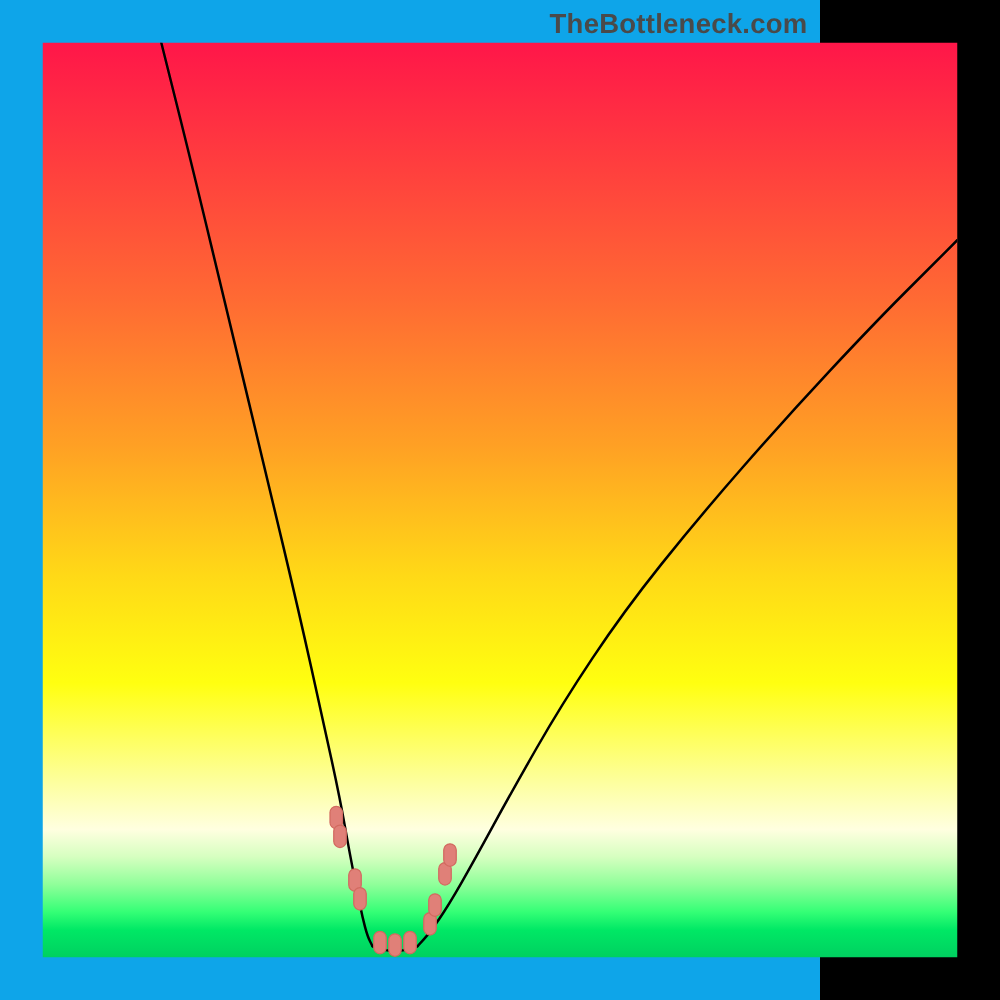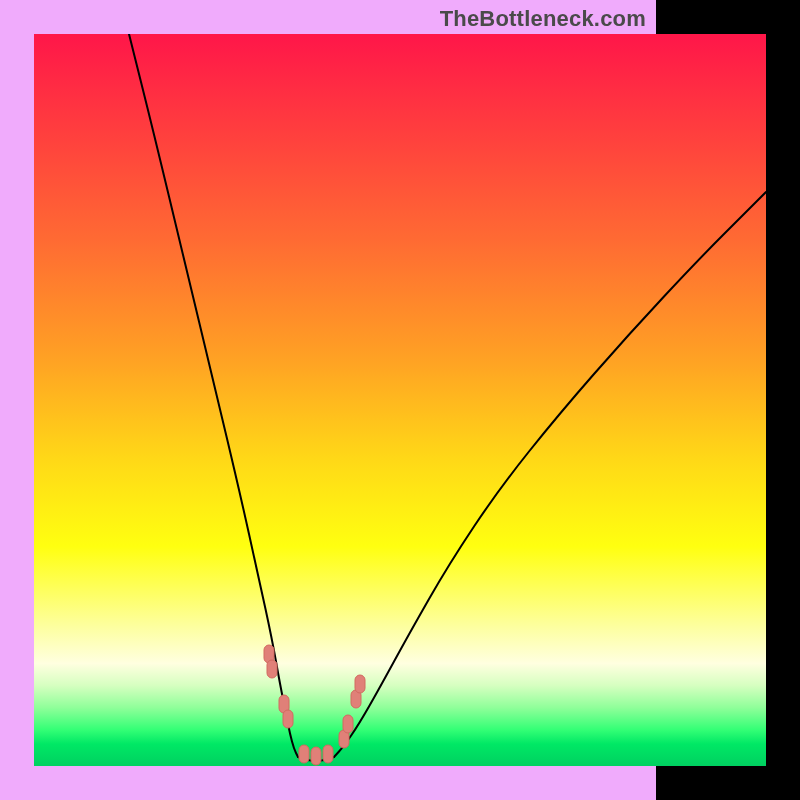--- a/index.html
+++ b/index.html
@@ -10,21 +10,21 @@
     background: #000;
     overflow: hidden;
     font-family: Arial, Helvetica, sans-serif;
   }
   .frame {
     position: absolute;
     top: 0;
     left: 0;
     width: 656px;
     height: 800px;
-    background: #f0abfc;
+    background: #0ea5e9;
   }
   .plot {
     position: absolute;
     top: 34px;
     left: 34px;
     width: 732px;
     height: 732px;
     overflow: hidden;
   }
   .gradient {

